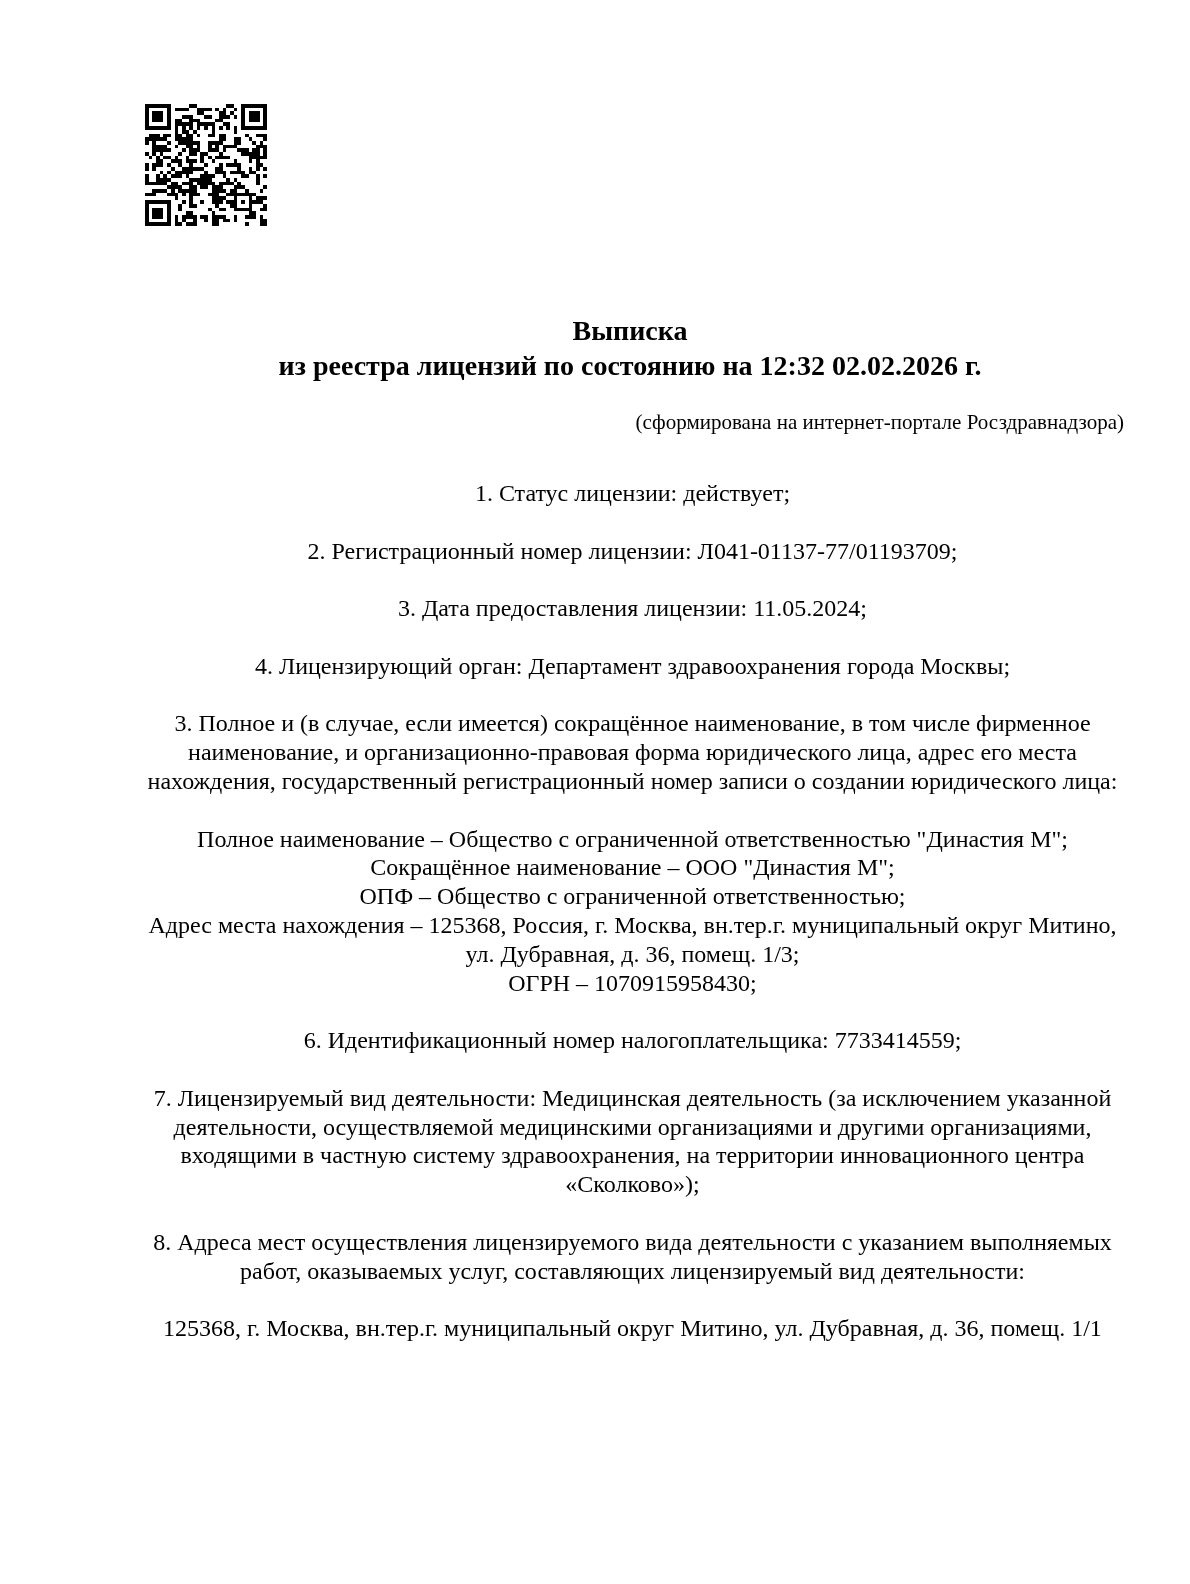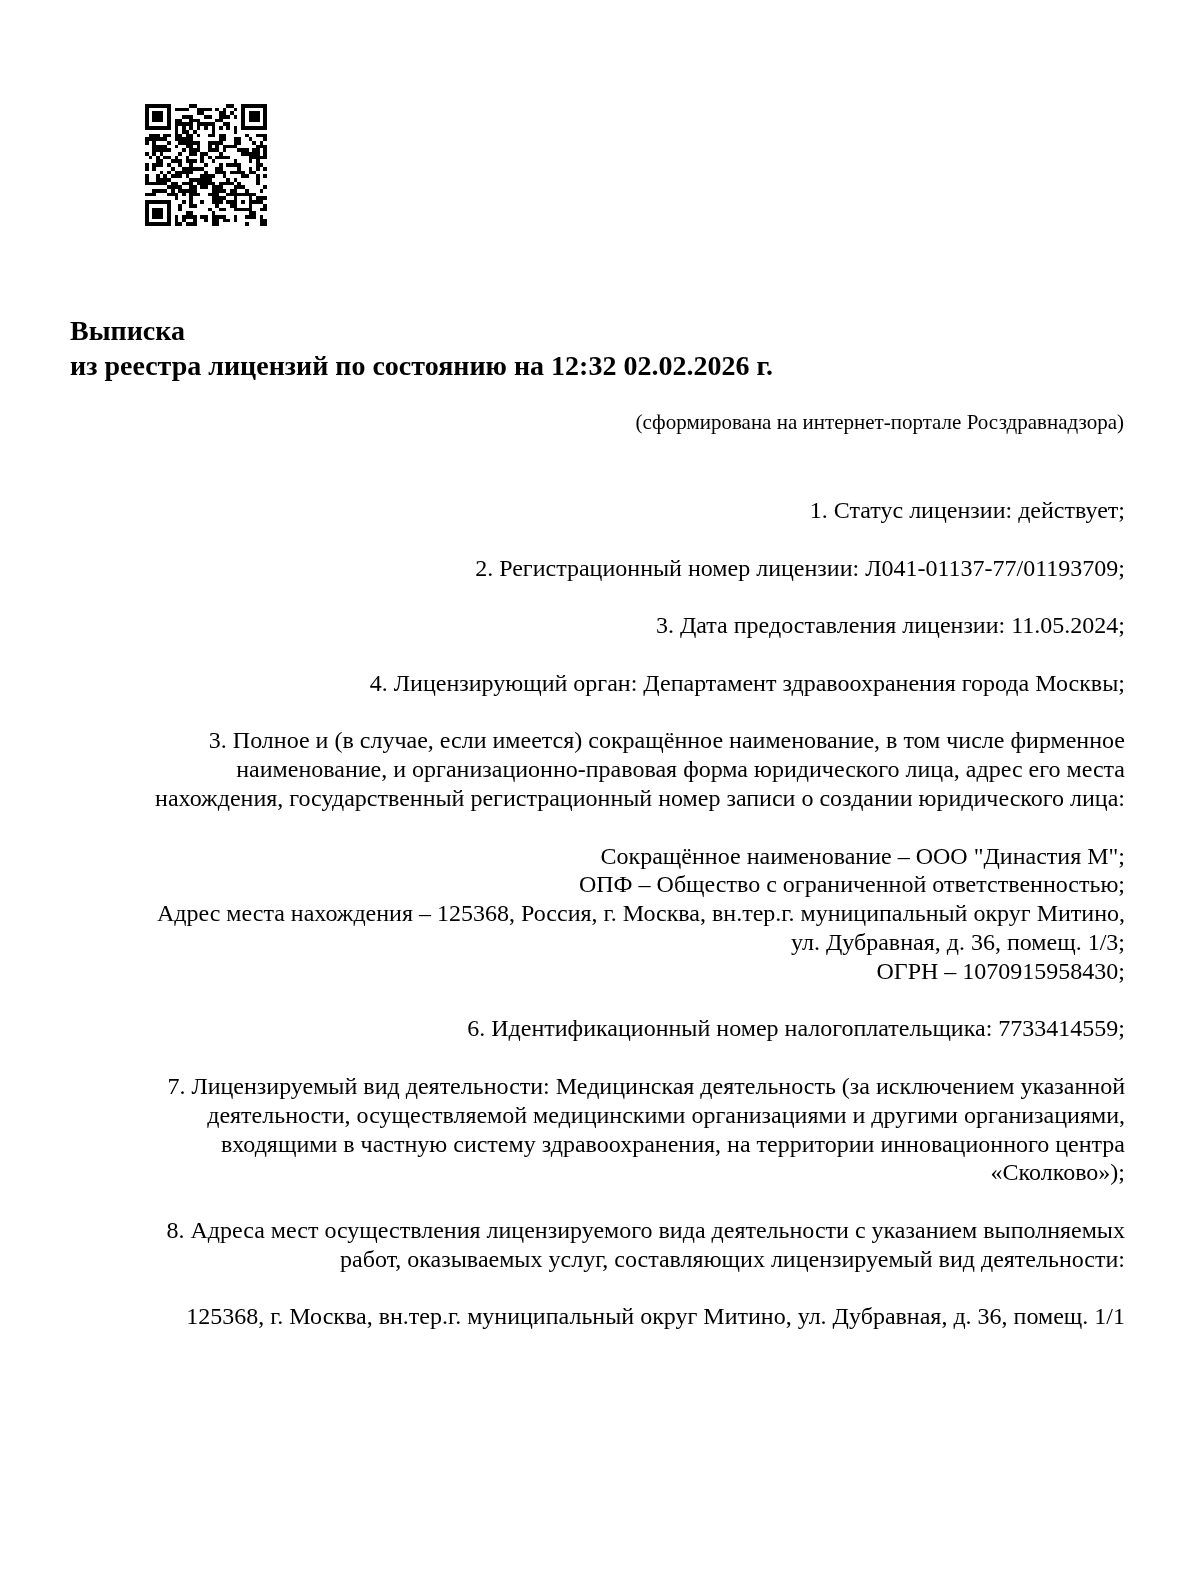--- a/index.html
+++ b/index.html
@@ -18,41 +18,41 @@
     top: 104px;
     width: 122px;
     height: 122px;
   }
   .qr svg { width: 100%; height: 100%; display: block; }
   .title {
     position: absolute;
     left: 70px;
     top: 313px;
     width: 1120px;
-    text-align: left;
+    text-align: center;
     font-size: 28px;
     font-weight: bold;
     line-height: 35px;
   }
   .note {
     position: absolute;
     top: 410px;
     right: 66px;
     font-size: 21px;
     line-height: 24px;
     text-align: right;
   }
   .body {
     position: absolute;
     left: 140px;
-    top: 496px;
+    top: 479px;
     width: 985px;
     font-size: 24px;
     line-height: 28.8px;
-    text-align: right;
+    text-align: center;
   }
   .para { margin: 0 0 28.8px 0; }
 </style>
 </head>
 <body>
 
 <div class="page">
 
   <div class="qr">
     <svg id="qr-svg" viewBox="0 0 33 33" shape-rendering="crispEdges" xmlns="http://www.w3.org/2000/svg">
@@ -600,20 +600,21 @@
 
   <div class="note">(сформирована на интернет-портале Росздравнадзора)</div>
 
   <div class="body">
     <p class="para">1. Статус лицензии: действует;</p>
     <p class="para">2. Регистрационный номер лицензии: Л041-01137-77/01193709;</p>
     <p class="para">3. Дата предоставления лицензии: 11.05.2024;</p>
     <p class="para">4. Лицензирующий орган: Департамент здравоохранения города Москвы;</p>
     <p class="para">3. Полное и (в случае, если имеется) сокращённое наименование, в том числе фирменное наименование, и организационно-правовая форма юридического лица, адрес его места нахождения, государственный регистрационный номер записи о создании юридического лица:</p>
     <div class="para">
+      <div>Полное наименование – Общество с ограниченной ответственностью "Династия М";</div>
       <div>Сокращённое наименование – ООО "Династия М";</div>
       <div>ОПФ – Общество с ограниченной ответственностью;</div>
       <div>Адрес места нахождения – 125368, Россия, г. Москва, вн.тер.г. муниципальный округ Митино, ул. Дубравная, д. 36, помещ. 1/3;</div>
       <div>ОГРН – 1070915958430;</div>
     </div>
     <p class="para">6. Идентификационный номер налогоплательщика: 7733414559;</p>
     <p class="para">7. Лицензируемый вид деятельности: Медицинская деятельность (за исключением указанной деятельности, осуществляемой медицинскими организациями и другими организациями, входящими в частную систему здравоохранения, на территории инновационного центра «Сколково»);</p>
     <p class="para">8. Адреса мест осуществления лицензируемого вида деятельности с указанием выполняемых работ, оказываемых услуг, составляющих лицензируемый вид деятельности:</p>
     <p class="para">125368, г. Москва, вн.тер.г. муниципальный округ Митино, ул. Дубравная, д. 36, помещ. 1/1</p>
   </div>

